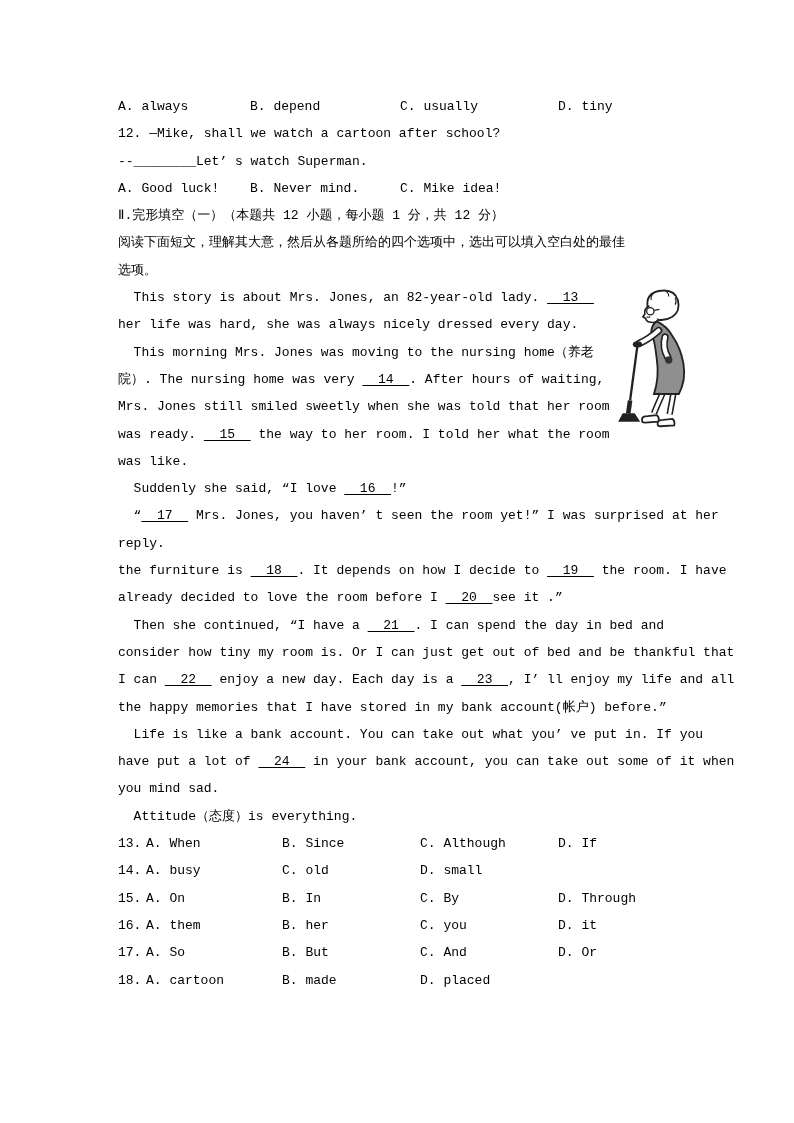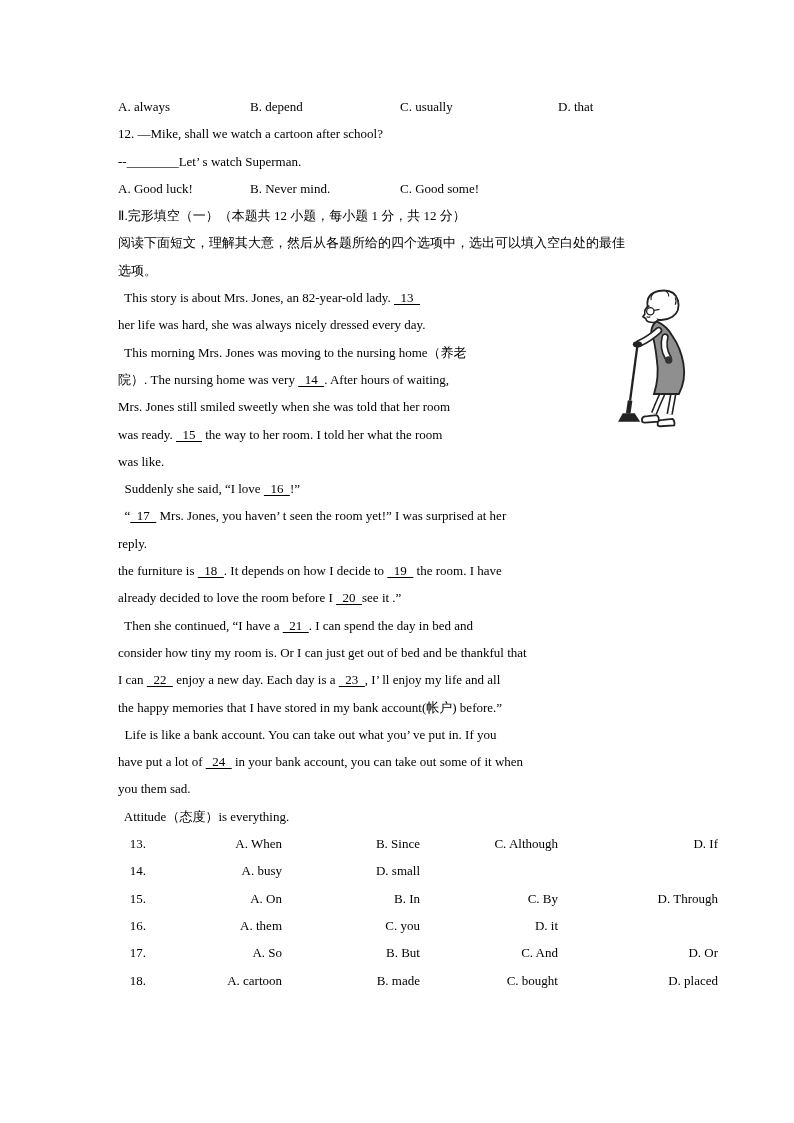--- a/index.html
+++ b/index.html
@@ -14,49 +14,47 @@
   }
   .content {
     position: absolute;
     left: 118px; top: 93px;
     width: 600px;
   }
   .line {
     height: 27.3px;
     line-height: 27.3px;
     white-space: pre;
-    font-family: Liberation Serif, serif;
   }
   .orow {
     display: grid;
     grid-template-columns: 132px 150px 158px auto;
   }
   .qrow {
     display: grid;
     grid-template-columns: 28px 136px 138px 138px auto;
-    text-align: right;
   }
   .blank {
     text-decoration: underline;
     text-underline-offset: 2px;
   }
   .figure {
     position: absolute;
     left: 608px; top: 286px;
     width: 92px; height: 148px;
   }
 </style>
 </head>
 <body>
 
 <div class="content">
-  <div class="line orow" id="row-q11"><span>A. always</span><span>B. depend</span><span>C. usually</span><span>D. that</span></div>
+  <div class="line orow" id="row-q11"><span>A. always</span><span>B. depend</span><span>C. usually</span><span>D. tiny</span></div>
   <div class="line">12. —Mike, shall we watch a cartoon after school?</div>
   <div class="line">--________Let’ s watch Superman.</div>
-  <div class="line orow" id="row-q12opts"><span>A. Good luck!</span><span>B. Never mind.</span><span>C. Good some!</span></div>
+  <div class="line orow" id="row-q12opts"><span>A. Good luck!</span><span>B. Never mind.</span><span>C. Mike idea!</span></div>
   <div class="line">Ⅱ.完形填空（一）（本题共 12 小题，每小题 1 分，共 12 分）</div>
   <div id="instructions">
       <div class="line">阅读下面短文，理解其大意，然后从各题所给的四个选项中，选出可以填入空白处的最佳</div>
       <div class="line">选项。</div>
     </div>
   <div id="passage">
       <div class="line">  This story is about Mrs. Jones, an 82-year-old lady. <span class="blank">&nbsp;&nbsp;13&nbsp;&nbsp;</span></div>
       <div class="line">her life was hard, she was always nicely dressed every day.</div>
       <div class="line">  This morning Mrs. Jones was moving to the nursing home（养老</div>
       <div class="line">院）. The nursing home was very <span class="blank">&nbsp;&nbsp;14&nbsp;&nbsp;</span>. After hours of waiting,</div>
@@ -67,30 +65,30 @@
       <div class="line">  “<span class="blank">&nbsp;&nbsp;17&nbsp;&nbsp;</span> Mrs. Jones, you haven’ t seen the room yet!” I was surprised at her</div>
       <div class="line">reply.</div>
       <div class="line">the furniture is <span class="blank">&nbsp;&nbsp;18&nbsp;&nbsp;</span>. It depends on how I decide to <span class="blank">&nbsp;&nbsp;19&nbsp;&nbsp;</span> the room. I have</div>
       <div class="line">already decided to love the room before I <span class="blank">&nbsp;&nbsp;20&nbsp;&nbsp;</span>see it .”</div>
       <div class="line">  Then she continued, “I have a <span class="blank">&nbsp;&nbsp;21&nbsp;&nbsp;</span>. I can spend the day in bed and</div>
       <div class="line">consider how tiny my room is. Or I can just get out of bed and be thankful that</div>
       <div class="line">I can <span class="blank">&nbsp;&nbsp;22&nbsp;&nbsp;</span> enjoy a new day. Each day is a <span class="blank">&nbsp;&nbsp;23&nbsp;&nbsp;</span>, I’ ll enjoy my life and all</div>
       <div class="line">the happy memories that I have stored in my bank account(帐户) before.”</div>
       <div class="line">  Life is like a bank account. You can take out what you’ ve put in. If you</div>
       <div class="line">have put a lot of <span class="blank">&nbsp;&nbsp;24&nbsp;&nbsp;</span> in your bank account, you can take out some of it when</div>
-      <div class="line">you them sad.</div>
+      <div class="line">you mind sad.</div>
       <div class="line">  Attitude（态度）is everything.</div>
     </div>
   <div id="questions">
       <div class="line qrow"><span>13.</span><span>A. When</span><span>B. Since</span><span>C. Although</span><span>D. If</span></div>
-      <div class="line qrow"><span>14.</span><span>A. busy</span><span>D. small</span></div>
+      <div class="line qrow"><span>14.</span><span>A. busy</span><span>C. old</span><span>D. small</span></div>
       <div class="line qrow"><span>15.</span><span>A. On</span><span>B. In</span><span>C. By</span><span>D. Through</span></div>
-      <div class="line qrow"><span>16.</span><span>A. them</span><span>C. you</span><span>D. it</span></div>
+      <div class="line qrow"><span>16.</span><span>A. them</span><span>B. her</span><span>C. you</span><span>D. it</span></div>
       <div class="line qrow"><span>17.</span><span>A. So</span><span>B. But</span><span>C. And</span><span>D. Or</span></div>
-      <div class="line qrow"><span>18.</span><span>A. cartoon</span><span>B. made</span><span>C. bought</span><span>D. placed</span></div>
+      <div class="line qrow"><span>18.</span><span>A. cartoon</span><span>B. made</span><span>D. placed</span></div>
     </div>
 </div>
 
 <div class="figure">
   <svg viewBox="0 0 100 160" width="92" height="148">
 
     <g>
       <line x1="32" y1="64" x2="24" y2="124" stroke="#222" stroke-width="2.5"></line>
       <line x1="24" y1="124" x2="22" y2="138" stroke="#222" stroke-width="5"></line>
       <path d="M11 147 L35 147 L29 138 L16 138 Z" fill="#222"></path>

